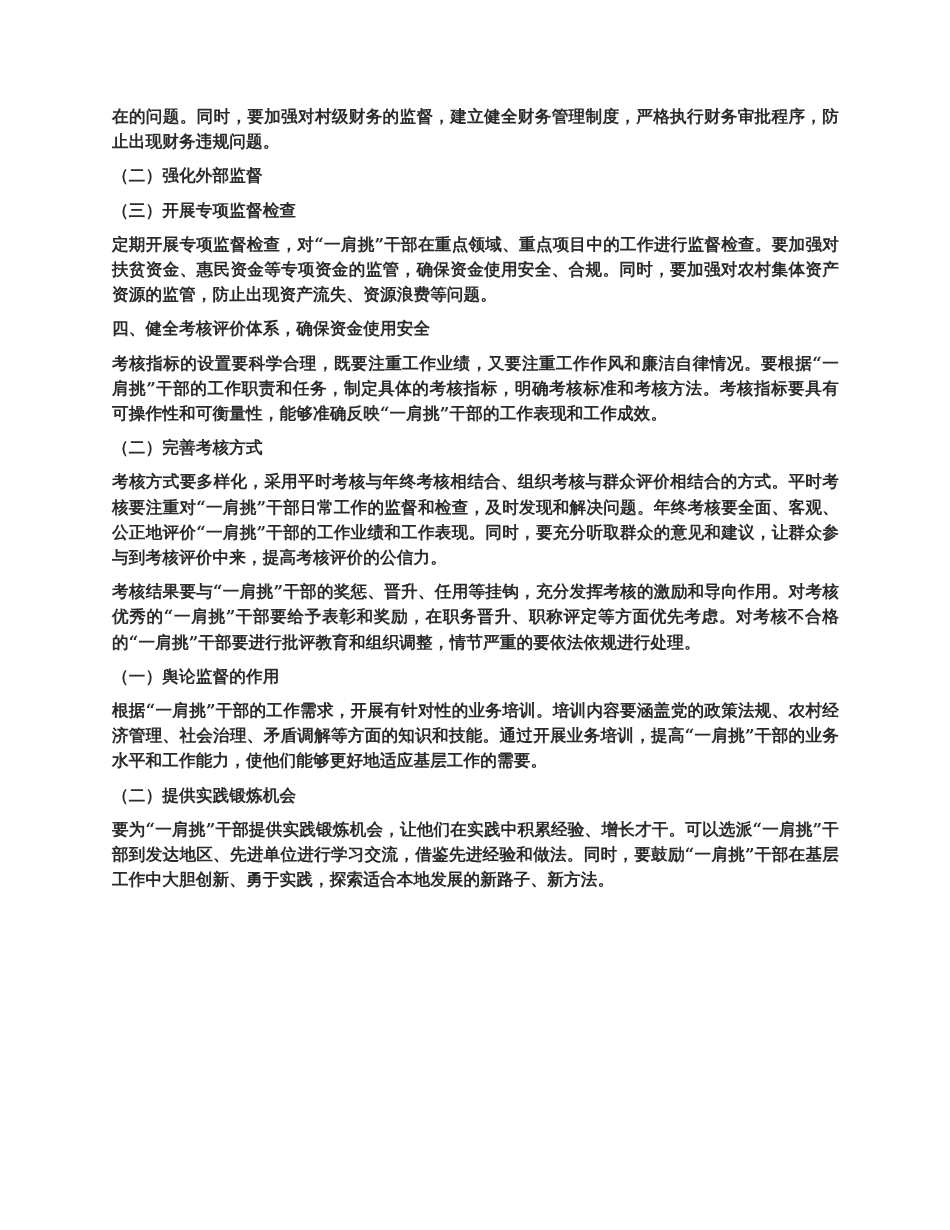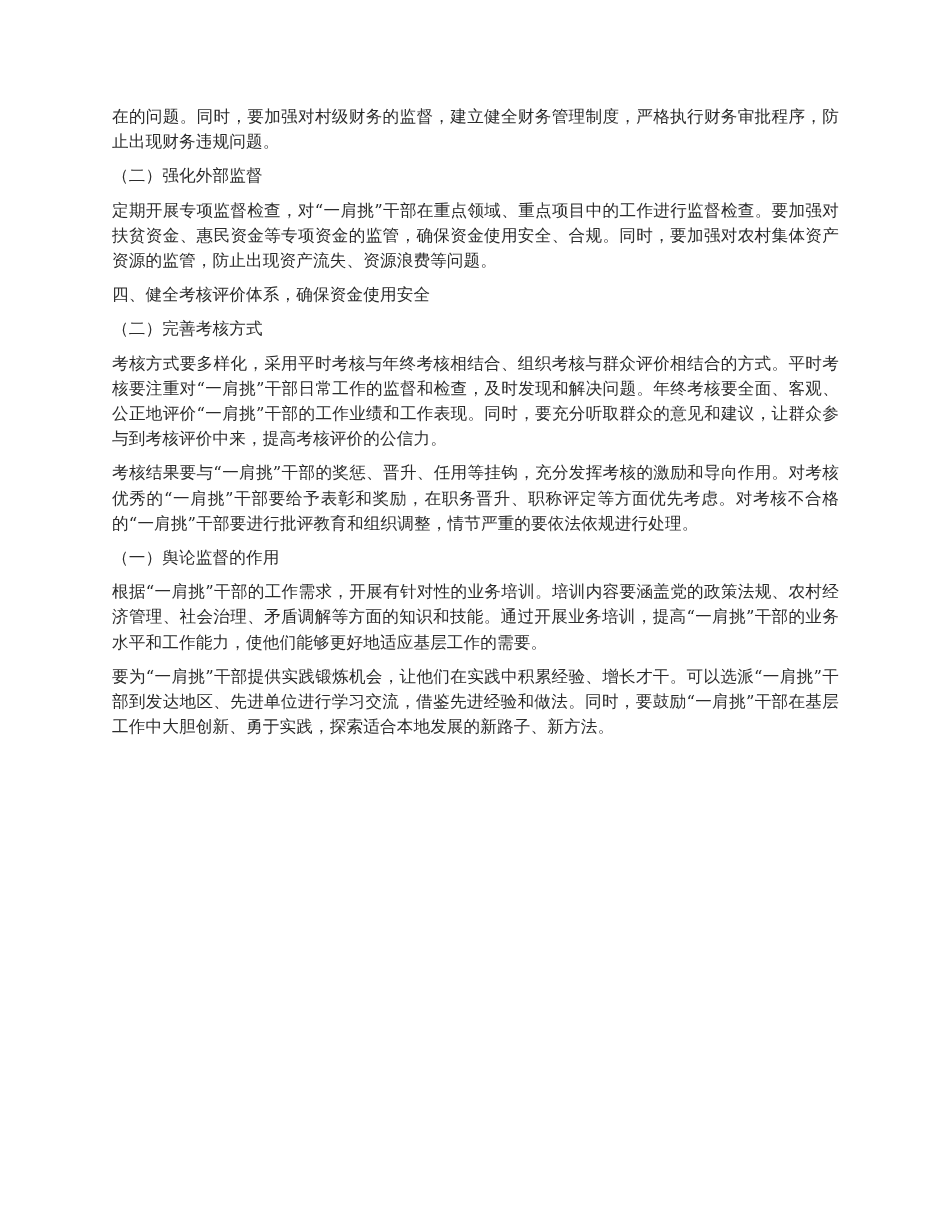--- a/index.html
+++ b/index.html
@@ -18,20 +18,21 @@
     width: 950px;
     height: 1230px;
     background: #ffffff;
     box-sizing: border-box;
   }
   .doc-body {
     position: absolute;
     left: 112px;
     top: 104px;
     width: 727px;
+    font-weight: bold;
   }
   .para {
     margin: 0 0 9px 0;
     font-size: 16.6px;
     line-height: 25.2px;
     color: #2b2b2b;
     text-align: justify;
     text-justify: inter-ideograph;
     letter-spacing: 0.15px;
     font-family: "DejaVu Serif", "Liberation Serif", serif;
@@ -52,36 +53,39 @@
 <body>
 
 <div class="page">
   <div class="doc-body">
 
     <p class="para flow">在的问题。同时，要加强对村级财务的监督，建立健全财务管理制度，严格执行财务审批程序，防止出现财务违规问题。</p>
 
     <p class="para heading-sub">（二）强化外部监督</p>
 
 
+    <p class="para heading-sub">（三）开展专项监督检查</p>
 
     <p class="para flow">定期开展专项监督检查，对“一肩挑”干部在重点领域、重点项目中的工作进行监督检查。要加强对扶贫资金、惠民资金等专项资金的监管，确保资金使用安全、合规。同时，要加强对农村集体资产资源的监管，防止出现资产流失、资源浪费等问题。</p>
 
     <p class="para heading-sec">四、健全考核评价体系，确保资金使用安全</p>
 
 
+    <p class="para flow">考核指标的设置要科学合理，既要注重工作业绩，又要注重工作作风和廉洁自律情况。要根据“一肩挑”干部的工作职责和任务，制定具体的考核指标，明确考核标准和考核方法。考核指标要具有可操作性和可衡量性，能够准确反映“一肩挑”干部的工作表现和工作成效。</p>
 
     <p class="para heading-sub">（二）完善考核方式</p>
 
     <p class="para flow">考核方式要多样化，采用平时考核与年终考核相结合、组织考核与群众评价相结合的方式。平时考核要注重对“一肩挑”干部日常工作的监督和检查，及时发现和解决问题。年终考核要全面、客观、公正地评价“一肩挑”干部的工作业绩和工作表现。同时，要充分听取群众的意见和建议，让群众参与到考核评价中来，提高考核评价的公信力。</p>
 
 
     <p class="para flow">考核结果要与“一肩挑”干部的奖惩、晋升、任用等挂钩，充分发挥考核的激励和导向作用。对考核优秀的“一肩挑”干部要给予表彰和奖励，在职务晋升、职称评定等方面优先考虑。对考核不合格的“一肩挑”干部要进行批评教育和组织调整，情节严重的要依法依规进行处理。</p>
 
 
     <p class="para heading-sub">（一）舆论监督的作用</p>
 
     <p class="para flow">根据“一肩挑”干部的工作需求，开展有针对性的业务培训。培训内容要涵盖党的政策法规、农村经济管理、社会治理、矛盾调解等方面的知识和技能。通过开展业务培训，提高“一肩挑”干部的业务水平和工作能力，使他们能够更好地适应基层工作的需要。</p>
 
+    <p class="para heading-sub">（二）提供实践锻炼机会</p>
 
     <p class="para flow">要为“一肩挑”干部提供实践锻炼机会，让他们在实践中积累经验、增长才干。可以选派“一肩挑”干部到发达地区、先进单位进行学习交流，借鉴先进经验和做法。同时，要鼓励“一肩挑”干部在基层工作中大胆创新、勇于实践，探索适合本地发展的新路子、新方法。</p>
 
   </div>
 </div>
 
 </body></html>

